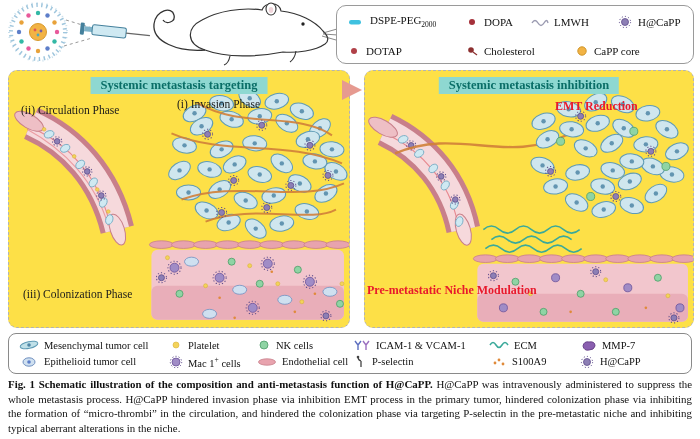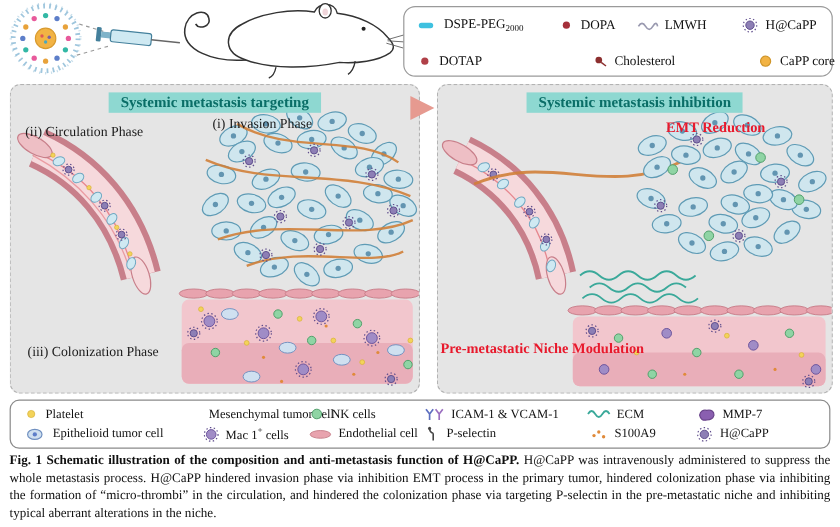--- a/index.html
+++ b/index.html
@@ -1,34 +1,34 @@
 <!DOCTYPE html>
 <html><head>
 <meta charset="utf-8">
 <style>
   html,body{margin:0;padding:0;background:#fff;}
   .fig{position:relative;width:700px;height:439px;background:#fff;overflow:hidden;
        font-family:"Liberation Serif",serif;color:#111;}
   .abs{position:absolute;}
   
-  .panel{position:absolute;border:1.6px dashed #b3b3b3;border-radius:9px;background:#e5e5e5;box-sizing:border-box;}
+  .panel{position:absolute;border:1.6px dashed #b3b3b3;border-radius:9px;background:#fde047;box-sizing:border-box;}
   .panel-art{position:absolute;left:0;top:0;width:100%;height:100%;}
   .panel-title{position:absolute;top:6px;left:50%;transform:translateX(-50%);
        background:#8ed8d1;color:#0a6e67;font-weight:bold;font-size:12.5px;
        padding:1px 10px;white-space:nowrap;z-index:3;}
   .phase-label{position:absolute;font-size:11.5px;color:#1a1a1a;white-space:nowrap;z-index:3;}
   .red-label{position:absolute;font-size:12px;font-weight:bold;color:#e8192c;white-space:nowrap;z-index:3;text-align:right;}
   .arrow-right{position:absolute;width:0;height:0;border-top:10px solid transparent;
        border-bottom:10px solid transparent;border-left:20px solid #e69a90;z-index:4;}
   
   .toplegend{position:absolute;left:336px;top:5px;width:358px;height:59px;border:1px solid #9a9a9a;
        border-radius:10px;box-sizing:border-box;padding:8px 10px 6px;display:flex;
        flex-direction:column;justify-content:space-between;font-size:11px;background:#fff;}
   .tl-row{display:grid;grid-template-columns:118px 66px 86px auto;align-items:center;}
-  .tl-row.second{grid-template-columns:118px 110px auto;gap:28px;}
+  .tl-row.second{grid-template-columns:118px 110px auto;}
   .tl-item{display:flex;align-items:center;gap:5px;white-space:nowrap;}
   sub{font-size:7.5px;}  sup{font-size:7.5px;}
   
   .legend-bottom{position:absolute;left:8px;top:333px;width:684px;height:41px;border:1px solid #8a8a8a;
        border-radius:8px;box-sizing:border-box;display:grid;
        grid-template-columns:150px 88px 96px 136px 90px auto;
        align-content:space-evenly;padding:2px 10px;font-size:10.5px;background:#fff;}
   .lb-item{display:flex;align-items:center;gap:5px;white-space:nowrap;}
   
   .caption{position:absolute;left:8px;top:377px;width:684px;margin:0;
@@ -474,31 +474,31 @@
             <circle class="npring" cx="230" cy="200" r="5"></circle>
           <circle class="np" cx="308" cy="246" r="3"></circle>
             <circle class="npring" cx="308" cy="246" r="5"></circle>
         </g>
       </g>
     </svg>
   </div>
 
   <div class="legend-bottom">
     <span class="lb-item">
-      <svg width="14" height="14" viewBox="0 0 14 14">
-        <circle cx="7" cy="7" r="3" class="plt"></circle>
-        </svg>
-      <span>Platelet</span>
-    </span>
-    <span class="lb-item">
       <svg width="20" height="14" viewBox="0 0 20 14">
         <ellipse cx="10" cy="7" rx="9" ry="3.4" transform="rotate(-12 10 7)" fill="#bfe0e8" stroke="#5f9bb5" stroke-width="1"></ellipse>
         <circle cx="10" cy="7" r="1.8" fill="#4f86a6"></circle>
         </svg>
       <span>Mesenchymal tumor cell</span>
+    </span>
+    <span class="lb-item">
+      <svg width="14" height="14" viewBox="0 0 14 14">
+        <circle cx="7" cy="7" r="3" class="plt"></circle>
+        </svg>
+      <span>Platelet</span>
     </span>
     <span class="lb-item">
       <svg width="14" height="14" viewBox="0 0 14 14">
         <circle cx="7" cy="7" r="4" class="nk"></circle>
         </svg>
       <span>NK cells</span>
     </span>
     <span class="lb-item">
       <svg width="18" height="14" viewBox="0 0 18 14">
         <path d="M5,12 V7 M5,7 L2,3 M5,7 L8,3" stroke="#5d6fc0" stroke-width="1.4" fill="none"></path>

